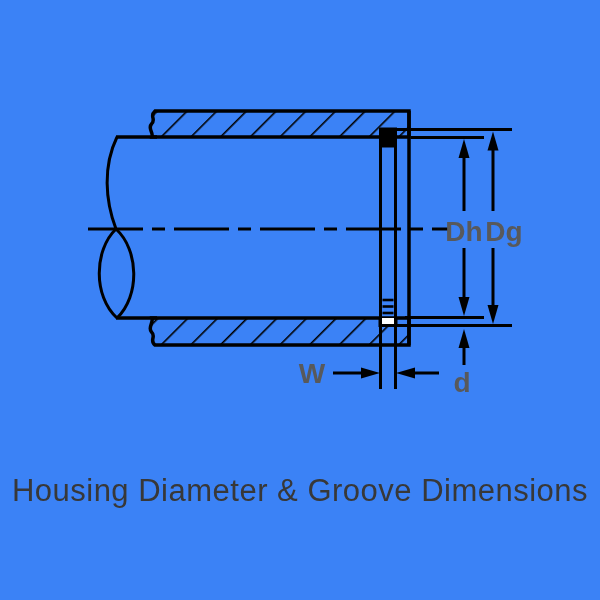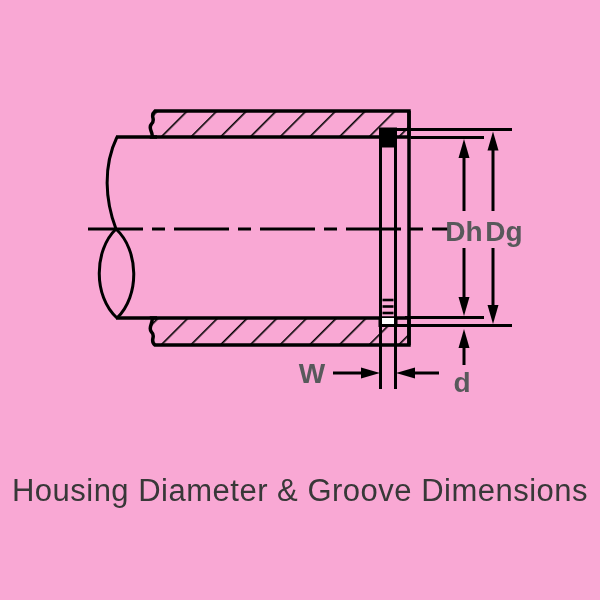--- a/index.html
+++ b/index.html
@@ -7,21 +7,21 @@
     padding: 0;
     width: 600px;
     height: 600px;
     background: #ffffff;
     overflow: hidden;
   }
   .stage {
     position: relative;
     width: 600px;
     height: 600px;
-    background: #f9a8d4;
+    background: #3b82f6;
   }
   svg text {
     font-family: "Liberation Sans", "DejaVu Sans", sans-serif;
   }
   .dim-label {
     font-size: 28px;
     font-weight: bold;
   }
   .caption-label {
     font-size: 31px;

